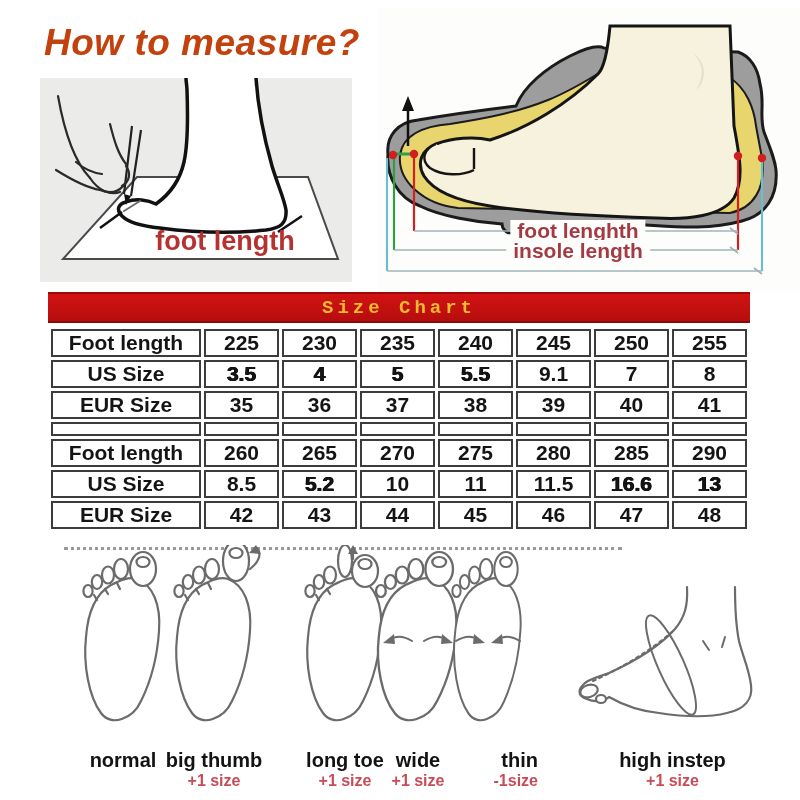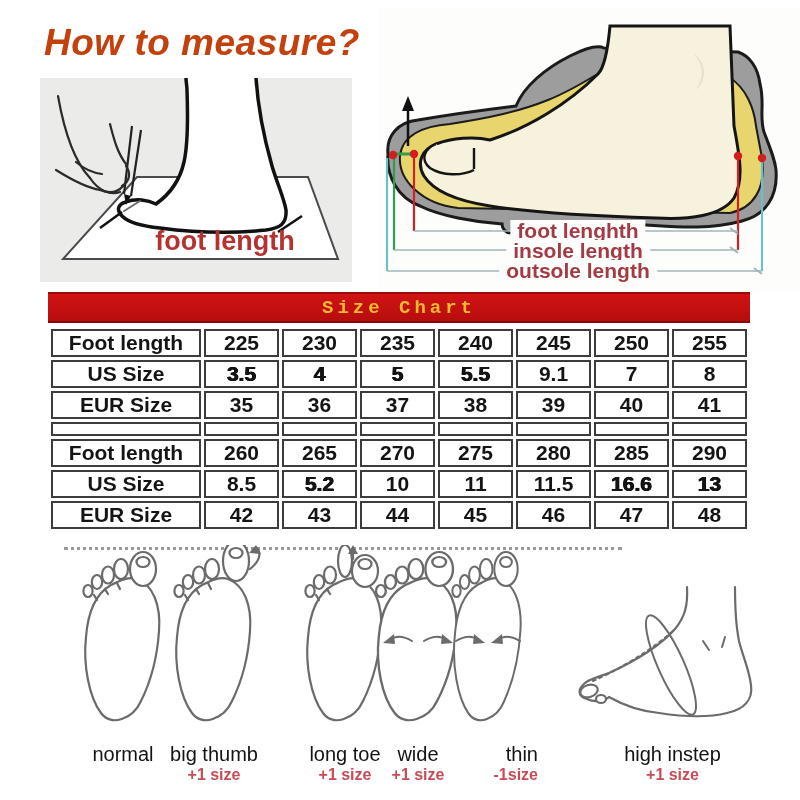--- a/index.html
+++ b/index.html
@@ -57,21 +57,21 @@
   tr.spacer th, tr.spacer td{height:10px;}
   
   .dotted-line{
     position:absolute;left:64px;top:547px;width:558px;height:0;
     border-top:3px dotted #9a9a9a;
   }
   .foot-col{
     position:absolute;top:545px;display:flex;flex-direction:column;align-items:center;
   }
   .foot-col svg{display:block;}
-  .ft-label{font-size:20px;font-weight:normal;color:#131313;margin-top:8px;white-space:nowrap;}
+  .ft-label{font-size:20px;font-weight:bold;color:#131313;margin-top:14px;white-space:nowrap;}
   .ft-note{font-size:16px;font-weight:bold;color:#c94b58;white-space:nowrap;}
   .stroke-art{stroke:#6b6b6b;stroke-width:2.2;fill:#ffffff;stroke-linecap:round;stroke-linejoin:round;}
   .stroke-only{stroke:#6b6b6b;stroke-width:2;fill:none;stroke-linecap:round;}
   .arrow-fill{fill:#6b6b6b;stroke:none;}
 </style>
 </head>
 <body>
 
 <div class="page-title">How to measure?</div>
 
@@ -149,21 +149,20 @@
       <line x1="36" y1="223" x2="360" y2="223"></line>
       <line x1="16" y1="242" x2="360" y2="242"></line>
       <line x1="9" y1="263" x2="384" y2="263"></line>
       <line x1="352" y1="220" x2="360" y2="226"></line>
       <line x1="352" y1="239" x2="360" y2="245"></line>
       <line x1="376" y1="260" x2="384" y2="266"></line>
     </g>
   </svg>
   <div class="shoe-label" style="left:200px;top:212px;">foot lenghth</div>
   <div class="shoe-label" style="left:200px;top:232px;">insole length</div>
-  <div class="shoe-label" style="left:200px;top:252px;">outsole length</div>
 </div>
 
 <div class="chart-bar">
   <span>Size Chart</span>
 </div>
 
 <table class="size-table">
   <tbody>
       <tr>
     <th class="rh">Foot length</th>

